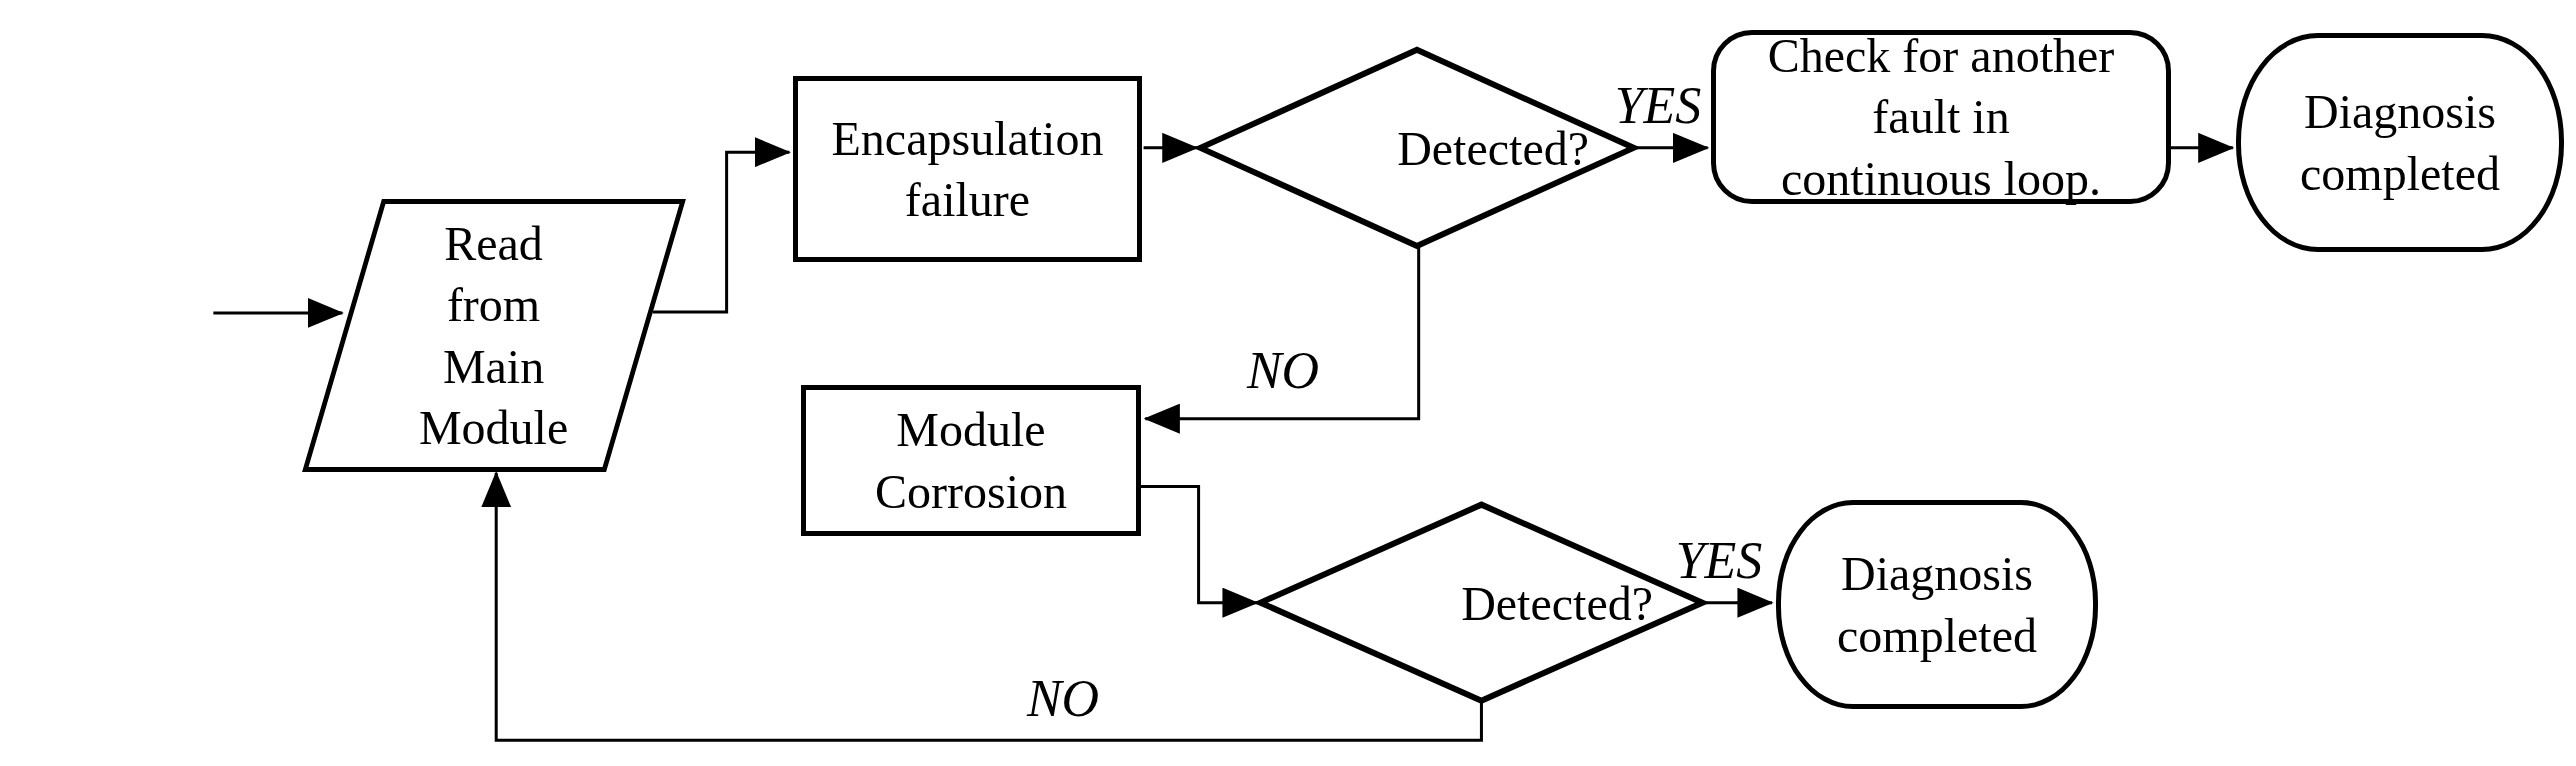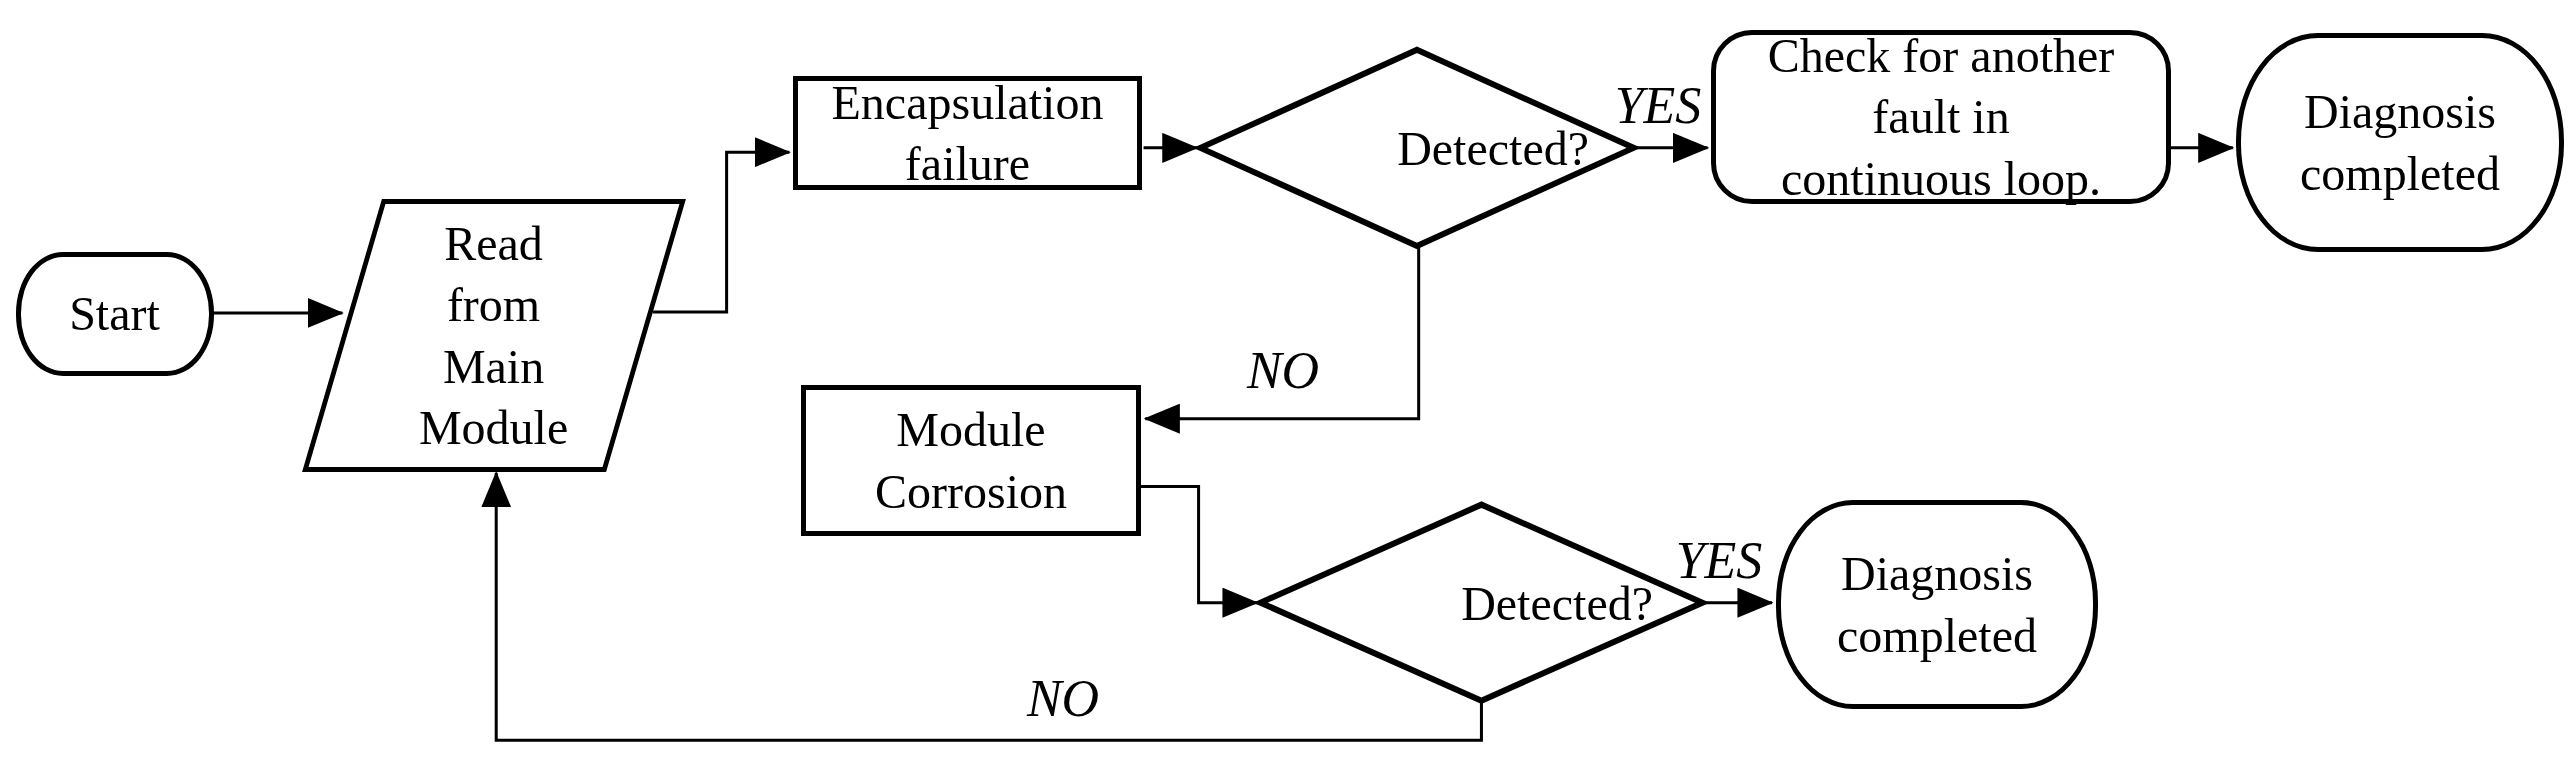--- a/index.html
+++ b/index.html
@@ -95,32 +95,29 @@
     <path d="M 758 363 H 845 V 177 H 918" fill="none" stroke="#000000" stroke-width="3.5" marker-end="url(#arrow)"></path>
     <path d="M 1330 172 H 1392" fill="none" stroke="#000000" stroke-width="3.5" marker-end="url(#arrow)"></path>
     <path d="M 1900 172 H 1986" fill="none" stroke="#000000" stroke-width="3.5" marker-end="url(#arrow)"></path>
     <path d="M 2525 172 H 2597" fill="none" stroke="#000000" stroke-width="3.5" marker-end="url(#arrow)"></path>
     <path d="M 1650 286 V 487 H 1332" fill="none" stroke="#000000" stroke-width="3.5" marker-end="url(#arrow)"></path>
     <path d="M 1326 566 H 1394 V 701 H 1462" fill="none" stroke="#000000" stroke-width="3.5" marker-end="url(#arrow)"></path>
     <path d="M 1980 701 H 2061" fill="none" stroke="#000000" stroke-width="3.5" marker-end="url(#arrow)"></path>
     <path d="M 1723 815 V 861 H 577 V 550" fill="none" stroke="#000000" stroke-width="3.5" marker-end="url(#arrow)"></path>
   </svg>
 
-  <div class="node terminator-start" style="left:15.5px; top:252px; width:198px; height:124px;">
-    <span>Start</span>
-  </div>
 
   <div class="node parallelogram" style="left:342px; top:199px; width:304px; height:273px;">
     <span class="unskew">Read
 from
 Main
 Module</span>
   </div>
 
-  <div class="node" style="left:793px; top:76px; width:349px; height:114px;">
+  <div class="node" style="left:793px; top:76px; width:349px; height:186px;">
     <span>Encapsulation
 failure</span>
   </div>
 
   <div class="diamond-label" style="left:1245px; top:105px; width:344px; height:86px;">
     <span>Detected?</span>
   </div>
 
   <div class="node rounded-process" style="left:1711px; top:30px; width:460px; height:174px;">
     <span>Check for another

